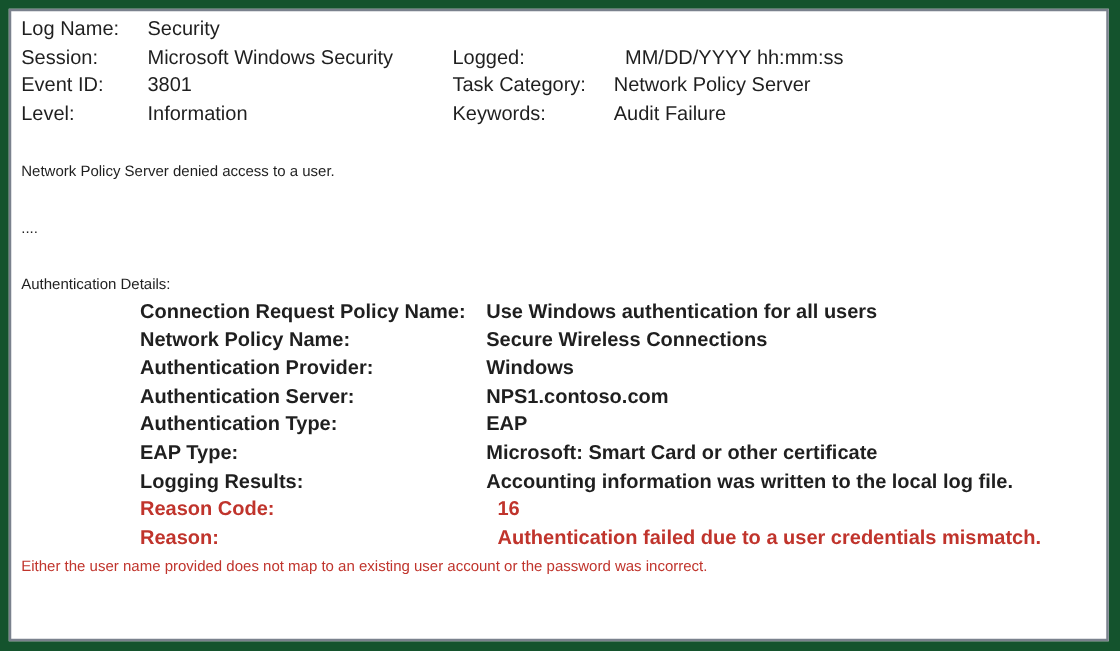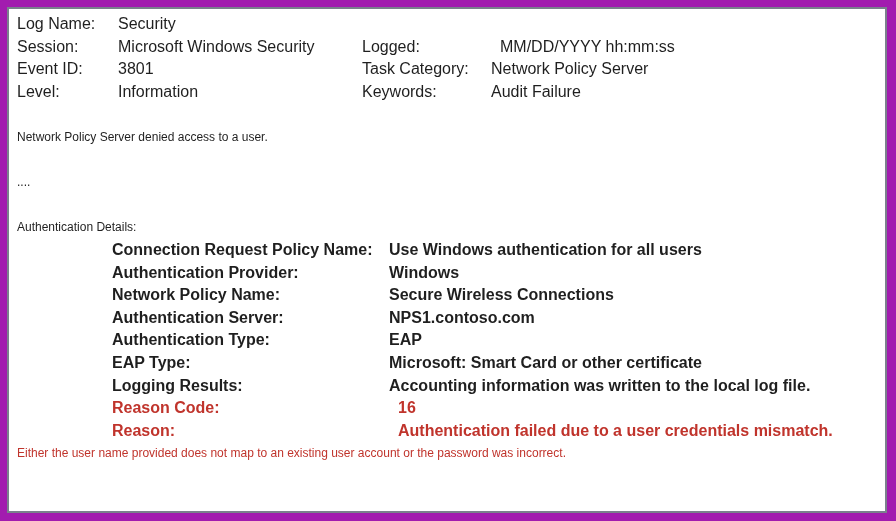--- a/index.html
+++ b/index.html
@@ -14,21 +14,21 @@
     background: #ffffff;
     width: 896px;
     height: 521px;
     font-family: "Liberation Sans", sans-serif;
     color: var(--ink);
   }
   .stage {
     position: relative;
     width: 896px;
     height: 521px;
-    background: #a21caf;
+    background: #14532d;
   }
   .frame {
     position: absolute;
     left: 7px;
     top: 7px;
     width: 880px;
     height: 506px;
     border: 2px solid var(--border);
     background: #ffffff;
     padding: 4px 6px 0 8px;
@@ -102,26 +102,26 @@
 
     <div class="blank"></div>
 
     <div class="line">Authentication Details:</div>
 
     <div class="drow">
       <span>Connection Request Policy Name:</span>
       <span>Use Windows authentication for all users</span>
     </div>
     <div class="drow">
+      <span>Network Policy Name:</span>
+      <span>Secure Wireless Connections</span>
+    </div>
+    <div class="drow">
       <span>Authentication Provider:</span>
       <span>Windows</span>
-    </div>
-    <div class="drow">
-      <span>Network Policy Name:</span>
-      <span>Secure Wireless Connections</span>
     </div>
     <div class="drow">
       <span>Authentication Server:</span>
       <span>NPS1.contoso.com</span>
     </div>
     <div class="drow">
       <span>Authentication Type:</span>
       <span>EAP</span>
     </div>
     <div class="drow">

